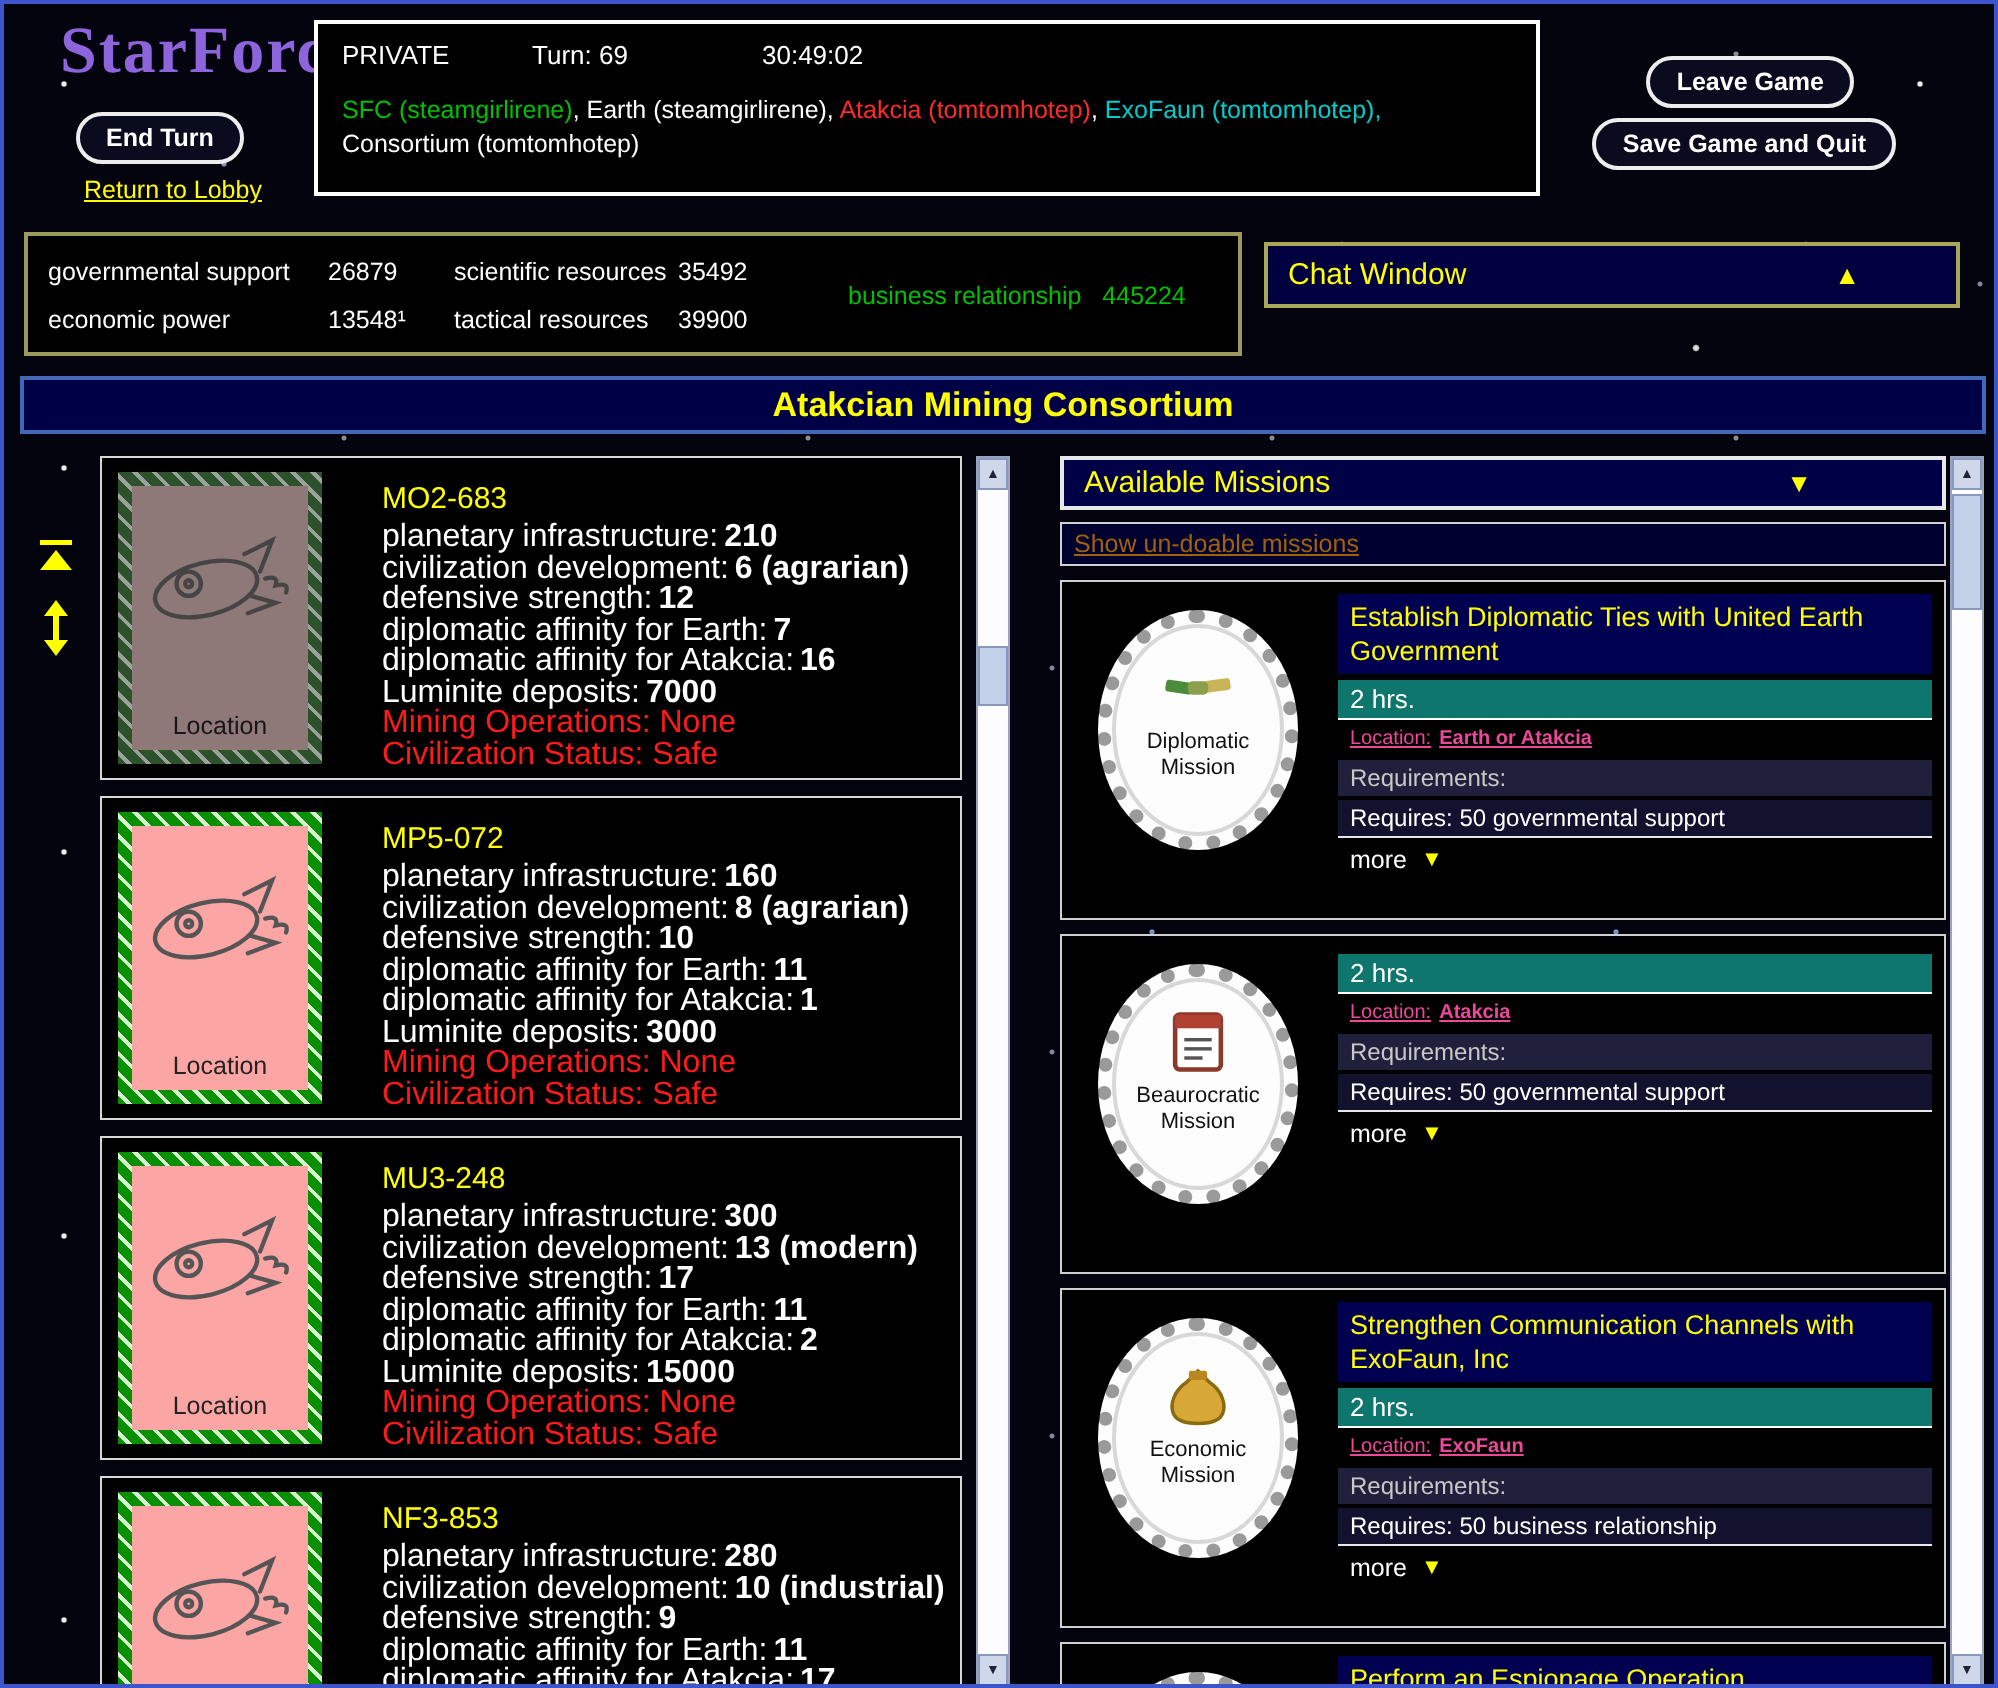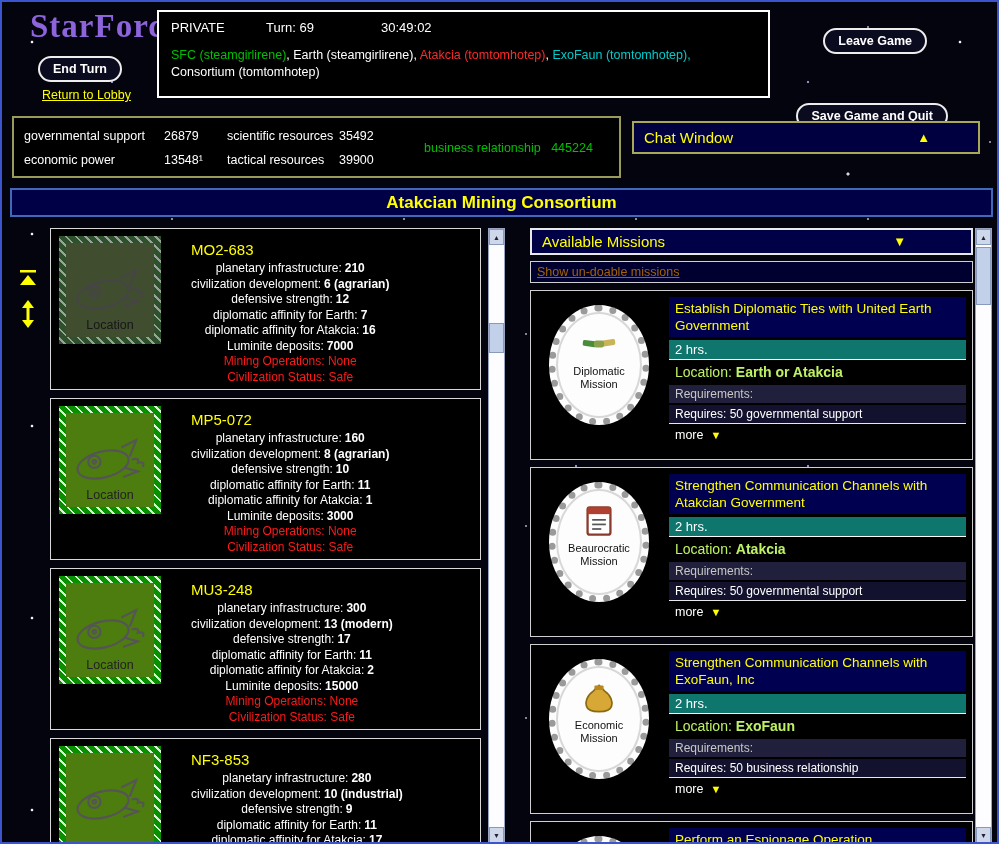--- a/index.html
+++ b/index.html
@@ -21,66 +21,66 @@
   .logo { position:absolute; left:28px; top:6px; font-family:"Liberation Serif", serif; font-size:33px; font-weight:bold; color:#8d64dc; letter-spacing:1px; }
   .btn { display:inline-block; background:#0b0b20; border:2px solid #ededed; border-radius:13px; color:#fff; font-weight:bold; font-size:12.5px; padding:4px 13px; cursor:pointer; font-family:inherit; white-space:nowrap; }
   .end-turn { position:absolute; left:36px; top:54px; }
   .return-lobby { position:absolute; left:40px; top:86px; color:#ffff00; font-size:12.5px; text-decoration:underline; cursor:pointer; }
   .game-info { position:absolute; left:155px; top:8px; width:613px; height:88px; background:#000; border:2px solid #fff; padding:8px 12px; color:#fff; }
   .gi-row1 { display:flex; font-size:13px; }
   .gi-name { width:250px; } .gi-priv { width:95px; } .gi-turn { width:115px; }
   .gi-players { margin-top:12px; font-size:12.5px; line-height:17px; }
   .p-green { color:#00c000; } .p-white { color:#fff; } .p-red { color:#ff2a2a; } .p-teal { color:#00cccc; }
   .leave-btn { position:absolute; right:70px; top:26px; }
-  .save-btn { position:absolute; right:49px; top:57px;margin-top:44px; }
+  .save-btn { position:absolute; right:49px; top:57px; }
 
   .stats-box { position:absolute; left:10px; top:114px; width:609px; height:62px; background:#000; border:2px solid #9a9a5a; color:#fff; font-size:12.5px; }
   .stats-box .st { position:absolute; white-space:nowrap; }
   .biz { color:#00c000; }
 
   .chat-box { position:absolute; left:630px; top:119px; width:348px; height:33px; background:#000040; border:2px solid #a8a858; display:flex; align-items:center; padding:0 10px;gap:40px; }
   .chat-title { color:#ffff00; font-size:15px; }
   .chat-box .tri { color:#ffff00; font-size:13px; margin-left:auto; margin-right:38px; }
 
   .title-bar { position:absolute; left:8px; top:186px; width:983px; height:29px; background:#000046; border:2px solid #4169b8; color:#ffff00; font-size:17px; font-weight:bold; text-align:center; line-height:25px; }
 
   .side-tools { position:absolute; left:14px; top:268px; width:24px; display:flex; flex-direction:column; align-items:center; gap:14px; }
   .side-tools svg { display:block; cursor:pointer; }
 
   .planets-panel { position:absolute; left:48px; top:226px; width:431px; height:616px; overflow:hidden; }
   .planet-card { height:162px; margin-bottom:8px; background:#000; border:1px solid #d8d8d8; padding:7px 8px; display:flex; }
-  .loc-card { position:relative; flex:none; width:102px; height:108px; background:#4d7c0f;
+  .loc-card { position:relative; flex:none; width:102px; height:146px; background:#fca5a5;
     border:7px solid transparent;
     border-image:repeating-linear-gradient(45deg,#089000 0 3px,#d6f5d0 3px 5px,#089000 5px 7px) 7; }
   .loc-card.dimmed { filter:grayscale(.6) brightness(.68); }
   .loc-card .rocket { position:absolute; left:4px; top:20px; width:80px; height:56px; }
   .loc-label { position:absolute; bottom:5px; left:0; width:100%; text-align:center; font-size:12.5px; color:#222; }
   .planet-info { margin-left:30px; padding-top:5px; }
   .planet-name { color:#ffff00; font-size:15px; margin-bottom:3px; }
-  .pstat { color:#fff; font-size:12px; line-height:15.5px; white-space:nowrap;text-align:center; }
+  .pstat { color:#fff; font-size:16px; line-height:15.5px; white-space:nowrap; }
   .pstat b { margin-left:3px; }
   .pstat.red { color:#ff1a1a; }
 
   .missions-panel { position:absolute; left:528px; top:226px; width:443px; height:616px; overflow:hidden; }
   .missions-header { height:27px; background:#000046; border:2px solid #e8e8e8; display:flex; align-items:center; padding:0 10px; }
   .mh-title { color:#ffff00; font-size:15px; }
   .missions-header .tri { color:#ffff00; font-size:13px; margin-left:auto; margin-right:55px; cursor:pointer; }
   .show-undoable { margin-top:6px; height:22px; border:1px solid #d0d0d0; background:#000030; display:flex; align-items:center; padding:0 6px; }
   .show-undoable a { color:#a16207; font-size:12.5px; text-decoration:underline; cursor:pointer; }
   .mission-card { height:170px; margin-top:7px; border:1px solid #cfcfcf; background:#000; display:flex; padding:6px; }
   .badge-col { width:124px; flex:none; display:flex; justify-content:center; }
   .badge-oval { width:100px; height:120px; margin-top:8px; border-radius:50%; background:#fdfdfd;
     border:7px dotted #9a9a9a; box-shadow:inset 0 0 0 2px #d8d8d8;
     display:flex; flex-direction:column; align-items:center; padding-top:16px; }
   .badge-icon { width:34px; height:32px; margin-bottom:5px; flex:none; }
   .badge-label { font-size:11px; color:#111; text-align:center; line-height:13px; }
   .mission-rows { flex:1; display:flex; flex-direction:column; margin-left:8px; }
   .m-title { background:#000050; color:#ffff00; font-size:13.5px; line-height:17px; padding:3px 6px; min-height:40px; }
   .m-duration { background:#0f766e; color:#fff; font-size:13px; padding:2px 6px; margin-top:3px; border-bottom:1px solid #fff; }
-  .m-location { color:#bef264; font-size:14px; padding:4px 6px 2px; }
+  .m-location { color:#ec4899; font-size:10px; padding:4px 6px 2px;text-decoration:underline; }
   .m-location b { margin-left:4px; }
   .m-reqlabel { background:#20203c; color:#c8c8c8; font-size:12px; padding:2px 6px; margin-top:3px; }
   .m-requires { background:#12122e; color:#fff; font-size:12px; padding:2px 6px; margin-top:2px; border-bottom:1px solid #e8e8e8; }
   .m-more { color:#fff; font-size:12.5px; padding:4px 6px 0; display:flex; align-items:center; gap:7px; cursor:pointer; }
   .m-more .tri { color:#ffff00; font-size:11px; }
 
   .scrollbar { position:absolute; top:226px; width:17px; height:616px; display:flex; flex-direction:column; background:#f8f8ff; border:1px solid #99a4c0; }
   .sb-left { left:486px; } .sb-right { left:973px; }
   .sb-btn { height:16px; flex:none; background:#cfd8ea; border:1px solid #8899bb; display:flex; align-items:center; justify-content:center; font-size:7px; color:#223; cursor:pointer; }
   .sb-track { flex:1; position:relative; background:#fdfdff; }
@@ -306,21 +306,20 @@
             <line x1="6" y1="17" x2="18" y2="17" stroke="#555" stroke-width="1.5"></line>
             <line x1="6" y1="21" x2="14" y2="21" stroke="#555" stroke-width="1.5"></line>
           </svg>
           <div class="badge-label">
             <div>Beaurocratic</div>
             <div>Mission</div>
           </div>
         </div>
       </div>
       <div class="mission-rows">
-        <div class="m-title">Strengthen Communication Channels with Atakcian Government</div>
         <div class="m-duration">2 hrs.</div>
         <div class="m-location"><span>Location:</span><b>Atakcia</b></div>
         <div class="m-reqlabel">Requirements:</div>
         <div class="m-requires">Requires: 50 governmental support</div>
         <div class="m-more">
             <span>more</span>
             <span class="tri">▼</span>
           </div>
       </div>
     </div>

